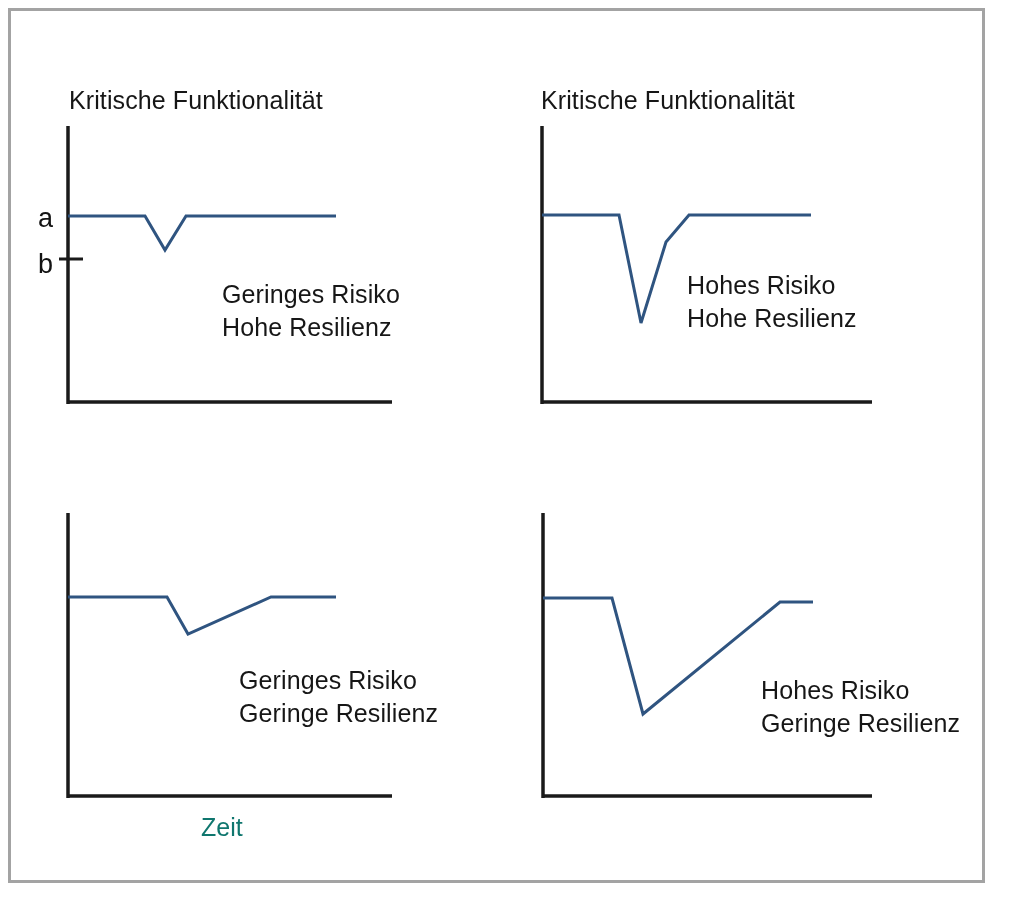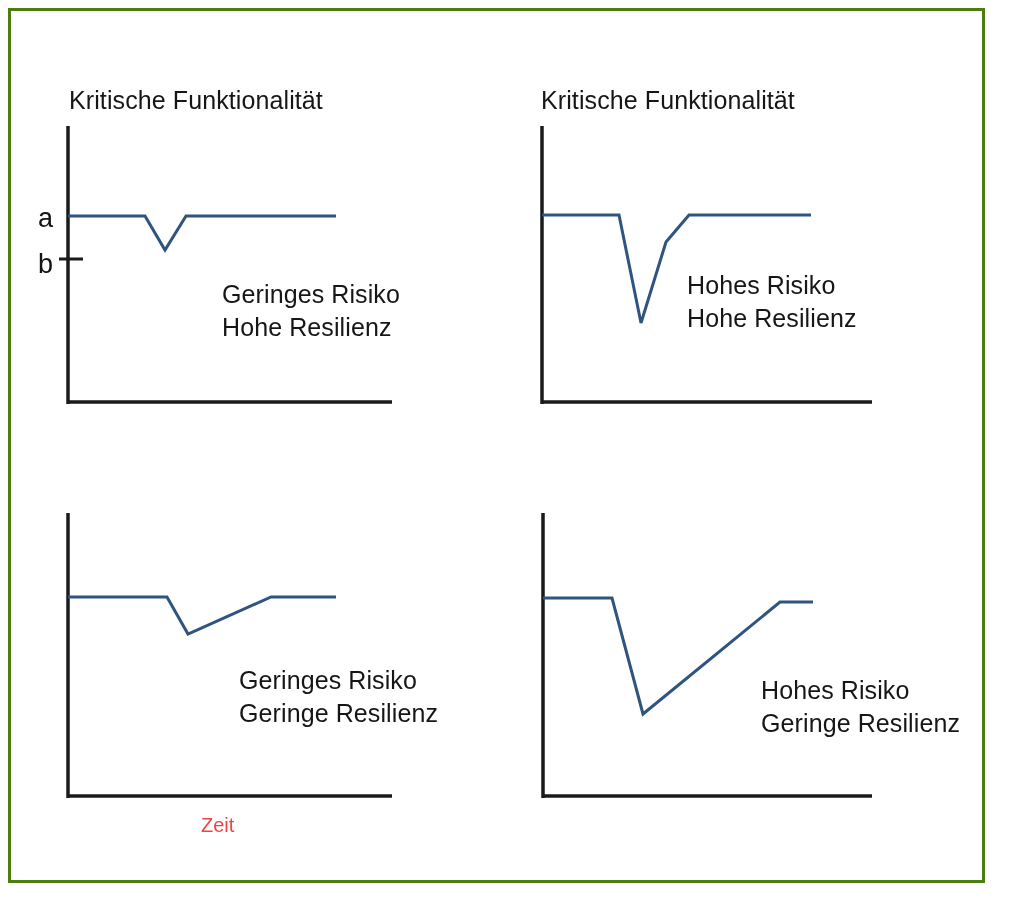--- a/index.html
+++ b/index.html
@@ -18,21 +18,21 @@
     height: 900px;
     background: #ffffff;
     overflow: hidden;
   }
   #outer-frame {
     position: absolute;
     left: 8px;
     top: 8px;
     width: 977px;
     height: 875px;
-    border: 3px solid #4d7c0f;
+    border: 3px solid #a3a3a3;
     box-sizing: border-box;
     background: #ffffff;
   }
   .panel {
     position: absolute;
   }
   .panel-svg {
     display: block;
     overflow: visible;
   }
@@ -58,22 +58,22 @@
   }
   .axis-tick-label {
     position: absolute;
     font-size: 27px;
     color: #131313;
     line-height: 1;
     white-space: nowrap;
   }
   .x-axis-label {
     position: absolute;
-    font-size: 20px;
-    color: #ef4444;
+    font-size: 25px;
+    color: #0f766e;
     white-space: nowrap;
     line-height: 1;
   }
 </style>
 </head>
 <body>
 
 <div id="figure">
   <div id="outer-frame">
 

